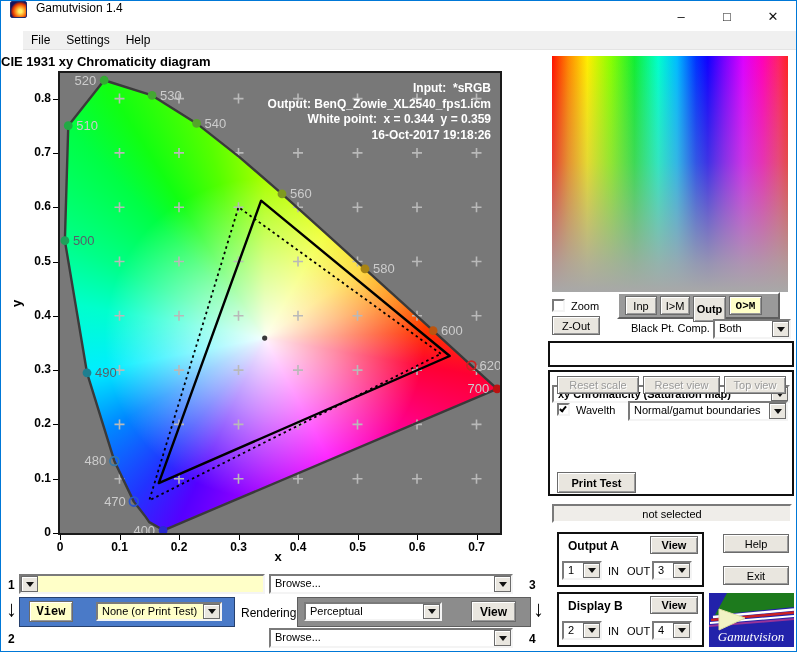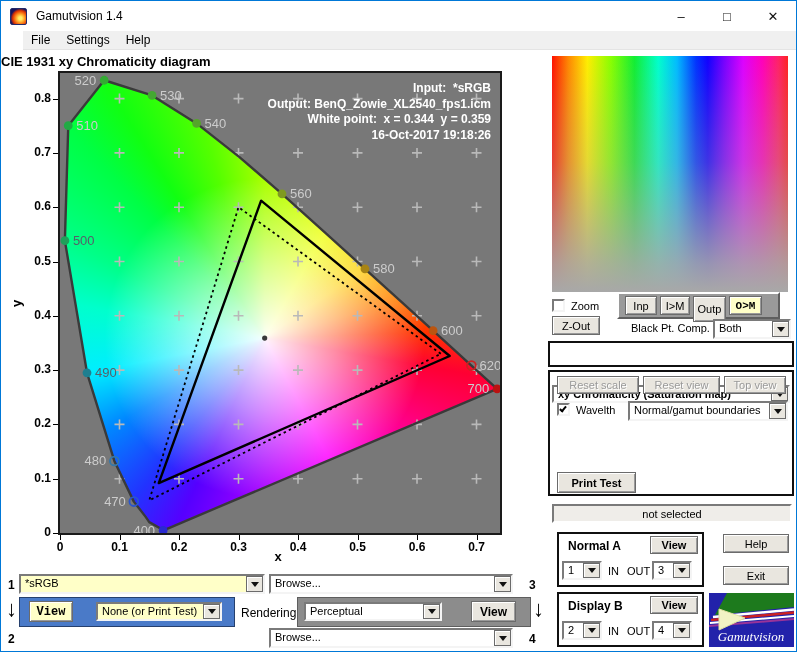--- a/index.html
+++ b/index.html
@@ -3,21 +3,21 @@
 <meta charset="utf-8">
 <style>
   html,body{margin:0;padding:0;background:#c8c8c8;}
   *{box-sizing:border-box;}
   #window{
     position:relative;width:797px;height:652px;background:#ffffff;
     border:1px solid #0078d7;overflow:hidden;
     font-family:"Liberation Sans","DejaVu Sans",sans-serif;font-size:11px;color:#000;
   }
   
-  .titlebar{position:absolute;left:0;top:0;width:100%;height:30px;background:#ffffff;display:flex;align-items:center;}
+  .titlebar{position:absolute;left:0;top:0;width:100%;height:30px;background:#ffffff;display:flex;align-items:flex-start;}
   .appicon{width:17px;height:17px;margin-left:9px;border-radius:2px;
     background:radial-gradient(circle at 62% 62%, #ffee66 12%, #ff9922 34%, #dd3300 58%, #14145e 75%);
     border:1px solid #222a6a;}
   .apptitle{margin-left:9px;font-size:12px;}
   .wincontrols{margin-left:auto;display:flex;height:30px;}
   .winbtn{width:46px;height:30px;display:flex;align-items:center;justify-content:center;font-size:13px;color:#111;}
   
   .menubar{position:absolute;left:0;top:30px;width:100%;height:19px;background:#f0f0f0;display:flex;align-items:center;border-bottom:1px solid #e4e4e4;margin-left:22px;}
   .menuitem{padding:2px 8px;font-size:12px;}
   
@@ -236,21 +236,21 @@
     </div>
 
   <div class="gradientmap"></div>
 
   <div class="cb" style="left:551px;top:298px;"></div>
   <div class="label" style="left:570px;top:299px;">Zoom</div>
 
   <div class="raisedframe" style="left:616px;top:291px;width:163px;height:27px;"></div>
   <div class="btn" style="left:624px;top:295px;width:32px;height:19px;">Inp</div>
   <div class="btn" style="left:659px;top:295px;width:30px;height:19px;">I&gt;M</div>
-  <div class="btn" style="left:692px;top:295px;width:33px;height:26px;">Outp</div>
+  <div class="btn" style="left:692px;top:295px;width:33px;height:26px;font-weight:bold;">Outp</div>
   <div class="btn yellow" style="left:728px;top:295px;width:33px;height:19px;">O&gt;M</div>
 
   <div class="btn" style="left:551px;top:315px;width:48px;height:19px;">Z-Out</div>
   <div class="label" style="left:630px;top:321px;">Black Pt. Comp.</div>
   <div class="combo" style="left:712px;top:318px;width:78px;height:20px;">
     <div class="field">Both</div>
     <div class="dd">
         <span class="tri"></span>
       </div>
   </div>
@@ -275,21 +275,21 @@
     <div class="field">Normal/gamut boundaries</div>
     <div class="dd">
         <span class="tri"></span>
       </div>
   </div>
   <div class="btn bold" style="left:556px;top:471px;width:79px;height:21px;">Print Test</div>
 
   <div class="sunken" style="left:551px;top:503px;width:240px;height:19px;">not selected</div>
 
   <div class="gbox" style="left:556px;top:531px;width:147px;height:55px;"></div>
-  <div class="label bold" style="left:567px;top:538px;font-size:12px;">Normal A</div>
+  <div class="label bold" style="left:567px;top:538px;font-size:12px;">Output A</div>
   <div class="btn bold" style="left:649px;top:535px;width:48px;height:18px;">View</div>
   <div class="combo" style="left:561px;top:560px;width:40px;height:19px;">
     <div class="field">1</div>
     <div class="dd">
         <span class="tri"></span>
       </div>
   </div>
   <div class="label" style="left:607px;top:564px;word-spacing:5px;">IN OUT</div>
   <div class="combo" style="left:651px;top:560px;width:40px;height:19px;">
     <div class="field">3</div>
@@ -324,21 +324,20 @@
     <line x1="4" y1="24" x2="85" y2="16.5" stroke="#ffffff" stroke-width="2.5"></line>
     <line x1="2" y1="27" x2="85" y2="19.5" stroke="#cc2222" stroke-width="2.5"></line>
     <line x1="1" y1="30" x2="85" y2="23" stroke="#ffffff" stroke-width="2"></line>
     <line x1="0" y1="33" x2="85" y2="26" stroke="#993399" stroke-width="2"></line>
     <polygon points="10,16 36,25 10,37" fill="#f2f2c4" stroke="#e0e0a0" stroke-width="1" stroke-linejoin="round"></polygon>
     <text x="42" y="48" text-anchor="middle" fill="#ffffff" font-size="13" font-style="italic" font-family="Liberation Serif, DejaVu Serif, serif">Gamutvision</text>
   </svg>
 
   <div class="numlabel" style="left:7px;top:577px;">1</div>
   <div class="combo" style="left:18px;top:573px;width:246px;height:20px;background:#ffffc8;">
-    <div class="field" style="background:#ffffc8;">*sRGB</div>
     <div class="dd">
         <span class="tri"></span>
       </div>
   </div>
   <div class="combo" style="left:268px;top:573px;width:244px;height:20px;">
     <div class="field">Browse...</div>
     <div class="dd">
         <span class="tri"></span>
       </div>
   </div>

